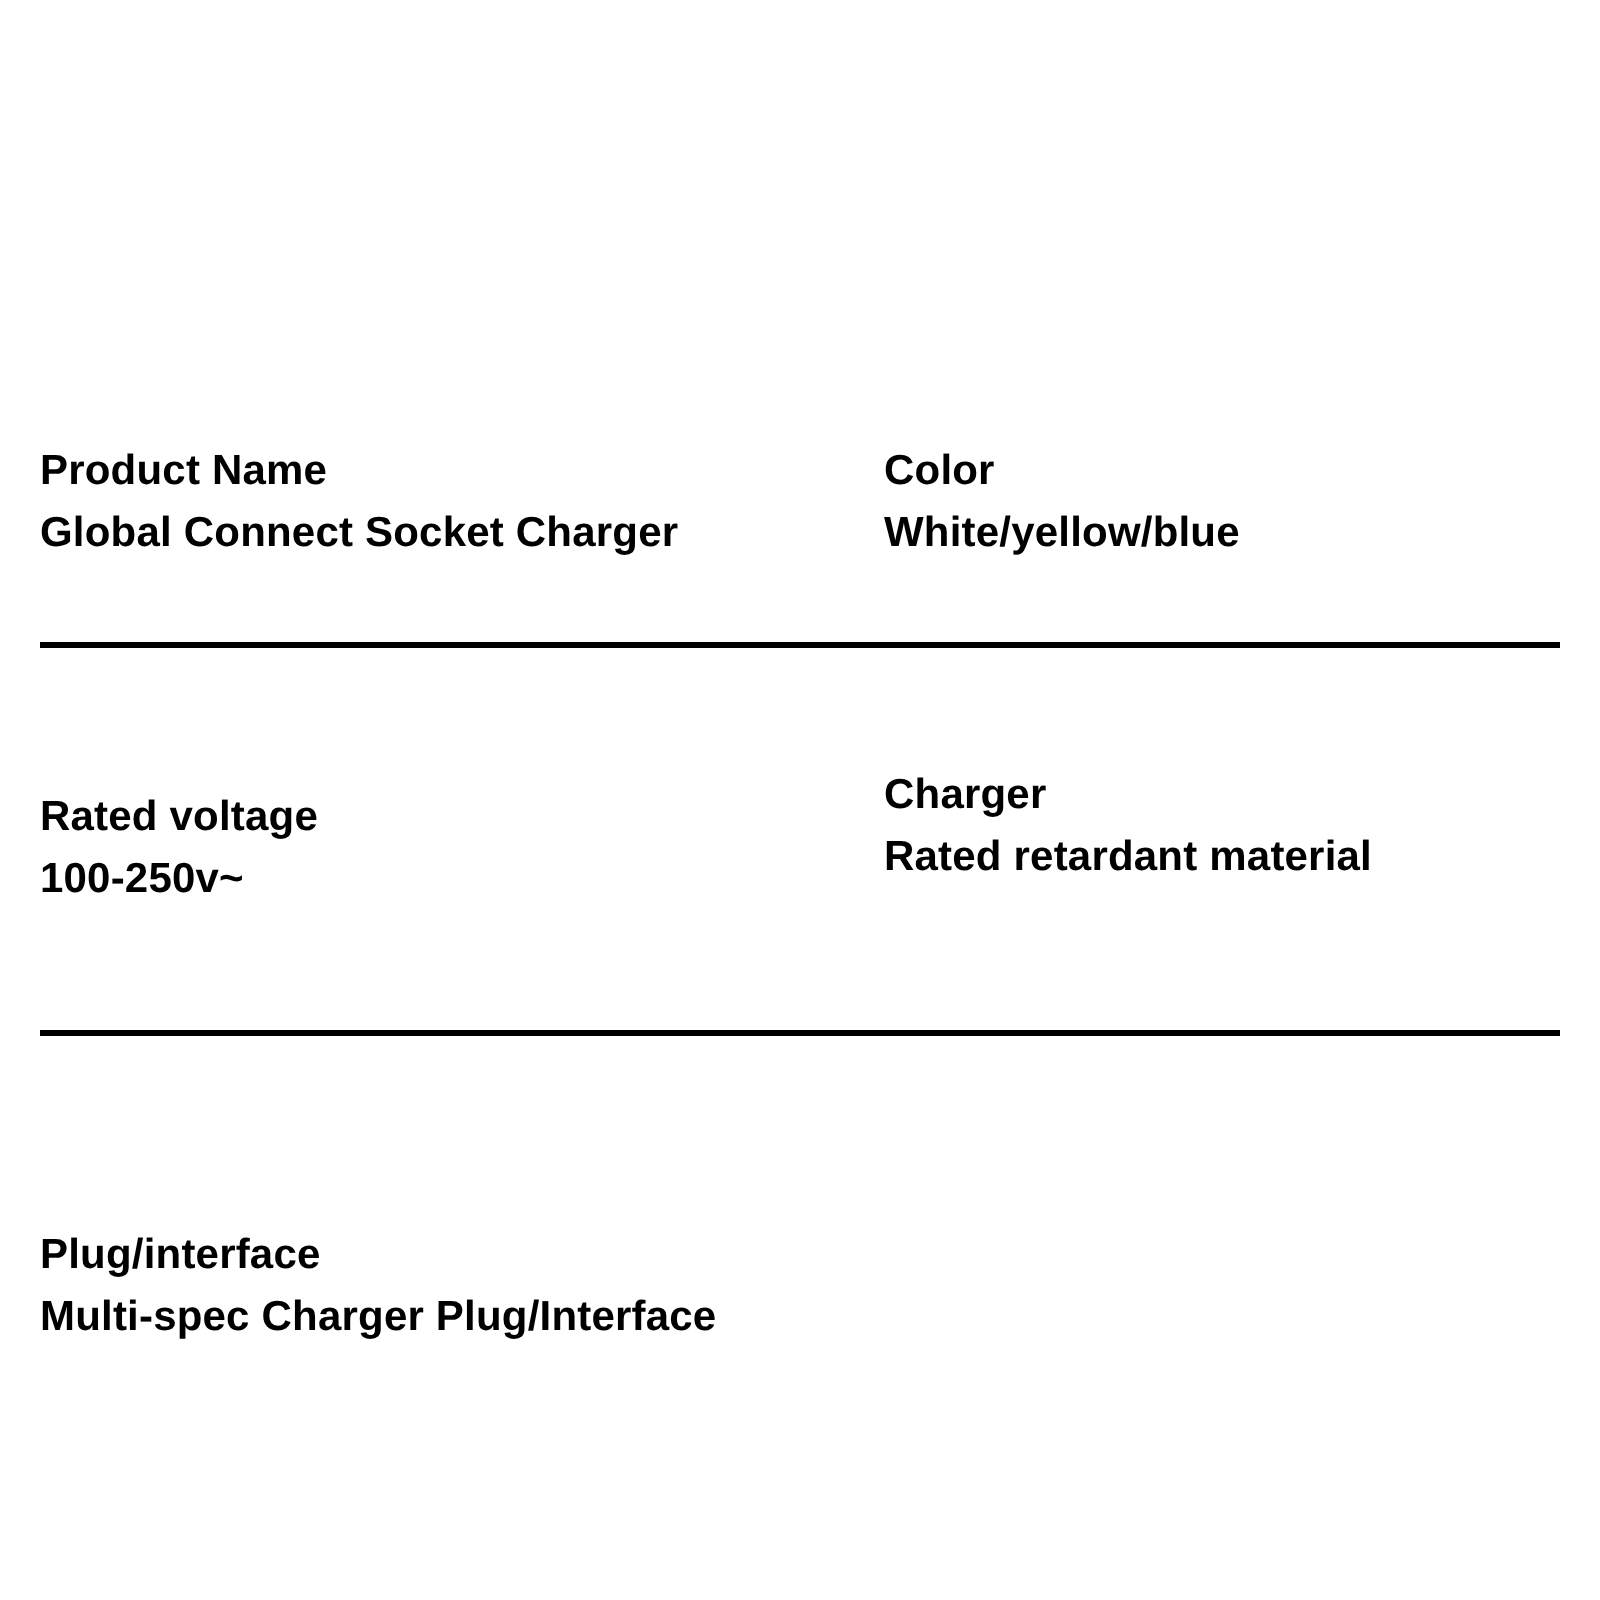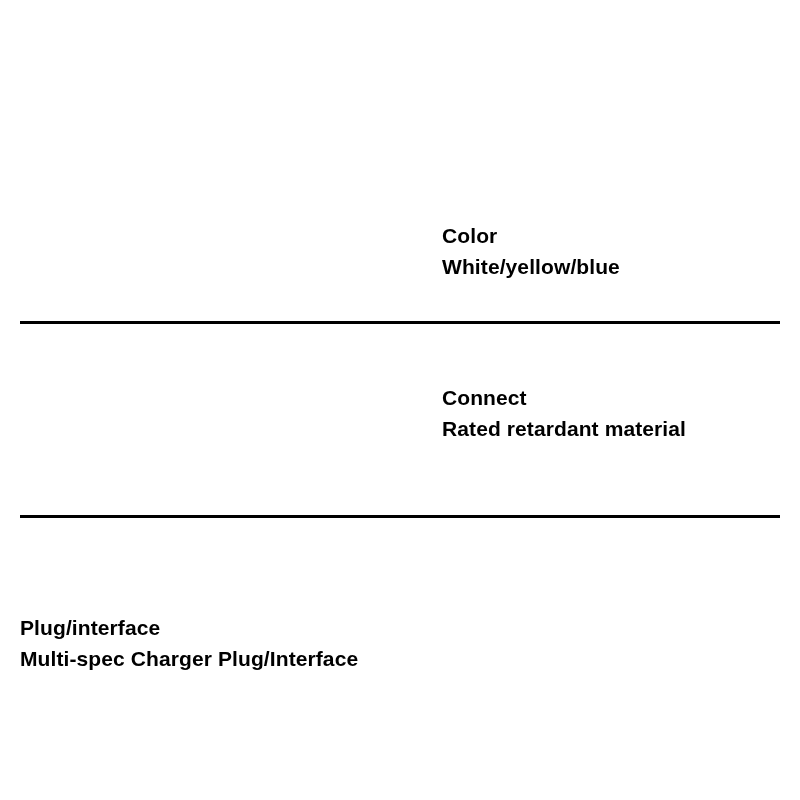--- a/index.html
+++ b/index.html
@@ -69,31 +69,39 @@
   
   #row-plug { top: 568px; height: 80px; margin-top: 44px; }
   #cell-plug-interface { left: 20px; top: 0px; }
 </style>
 </head>
 <body>
 
 <div class="spec-sheet">
 
   <div class="spec-row" id="row-product">
+    <div class="spec-cell" id="cell-product-name">
+      <div class="spec-label">Product Name</div>
+      <div class="spec-value">Global Connect Socket Charger</div>
+    </div>
     <div class="spec-cell" id="cell-color">
       <div class="spec-label">Color</div>
       <div class="spec-value">White/yellow/blue</div>
     </div>
   </div>
 
   <div class="divider" id="divider-1"></div>
 
   <div class="spec-row" id="row-voltage">
+    <div class="spec-cell" id="cell-rated-voltage">
+      <div class="spec-label">Rated voltage</div>
+      <div class="spec-value">100-250v~</div>
+    </div>
     <div class="spec-cell" id="cell-material">
-      <div class="spec-label">Connect</div>
+      <div class="spec-label">Charger</div>
       <div class="spec-value">Rated retardant material</div>
     </div>
   </div>
 
   <div class="divider" id="divider-2"></div>
 
   <div class="spec-row" id="row-plug">
     <div class="spec-cell" id="cell-plug-interface">
       <div class="spec-label">Plug/interface</div>
       <div class="spec-value">Multi-spec Charger Plug/Interface</div>

